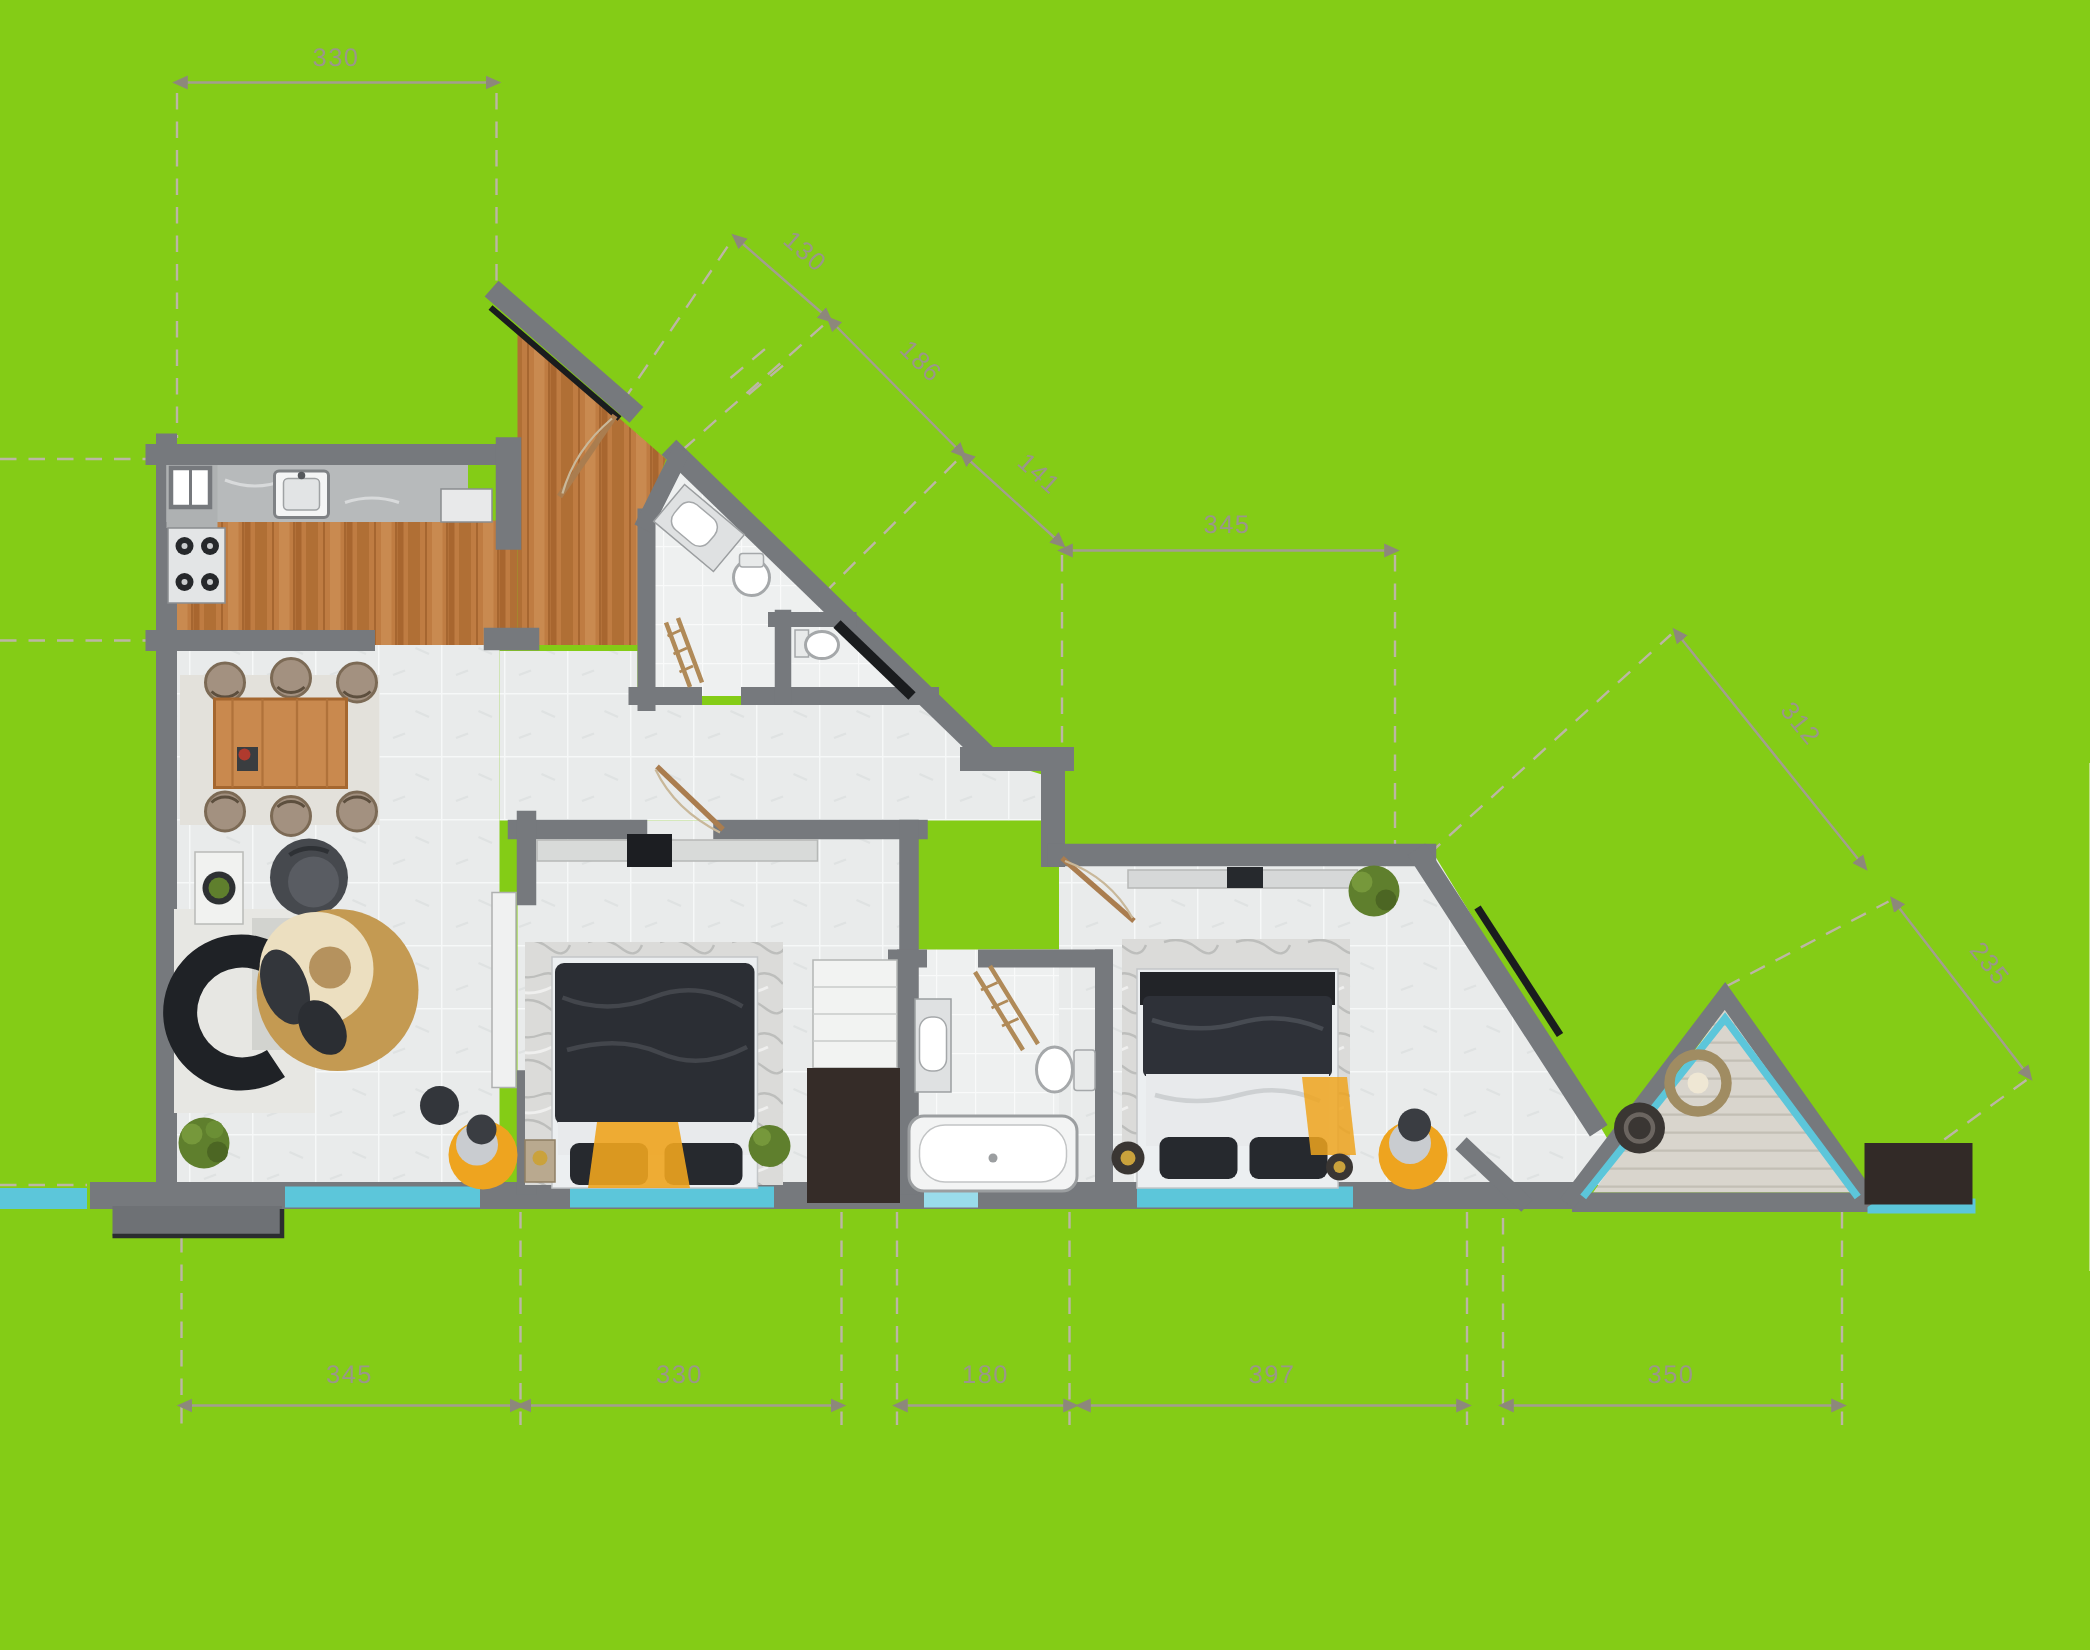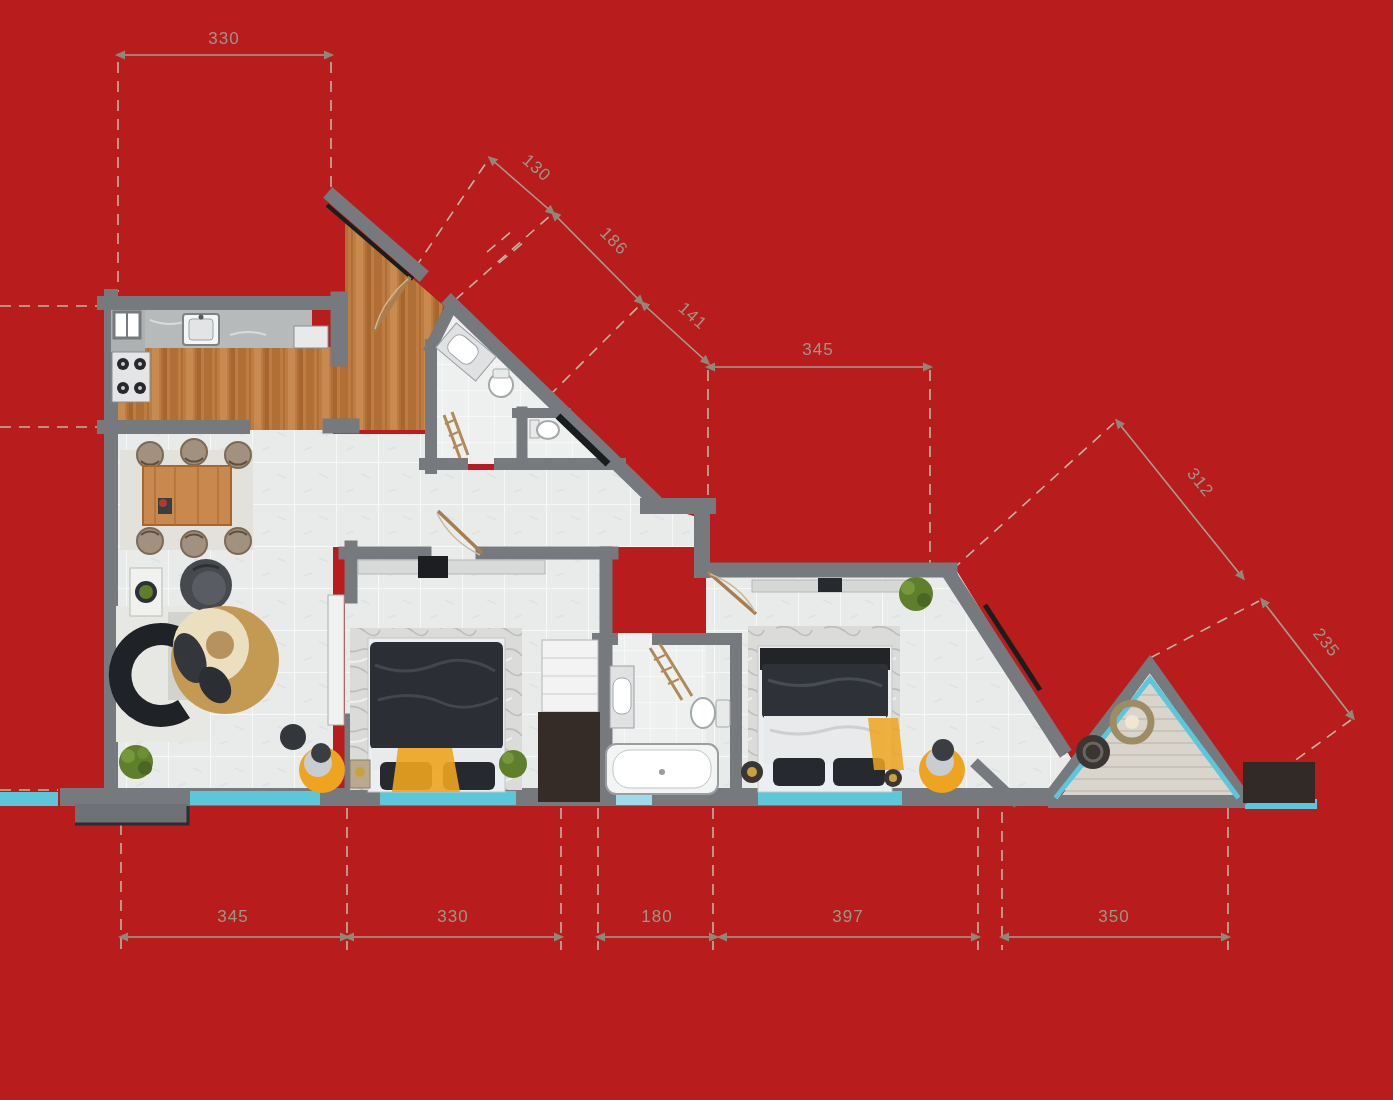--- a/index.html
+++ b/index.html
@@ -1,16 +1,16 @@
 <!DOCTYPE html>
 <html><head>
 <meta charset="utf-8">
 <style>
   html,body{margin:0;padding:0;background:#f5f0e1;}
-  .canvas{position:relative;width:1393px;height:1100px;background:#b91c1c;overflow:hidden;
+  .canvas{position:relative;width:1393px;height:1100px;background:#84cc16;overflow:hidden;
           font-family:"Liberation Sans", sans-serif;}
   svg{display:block}
   text.dim{font-family:"Liberation Sans",sans-serif;font-size:17px;fill:#9b968a;letter-spacing:1px;}
 </style>
 </head>
 <body>
 
 <div class="canvas">
 <svg width="1393" height="1100" viewBox="0 0 1393 1100">
   <defs>

